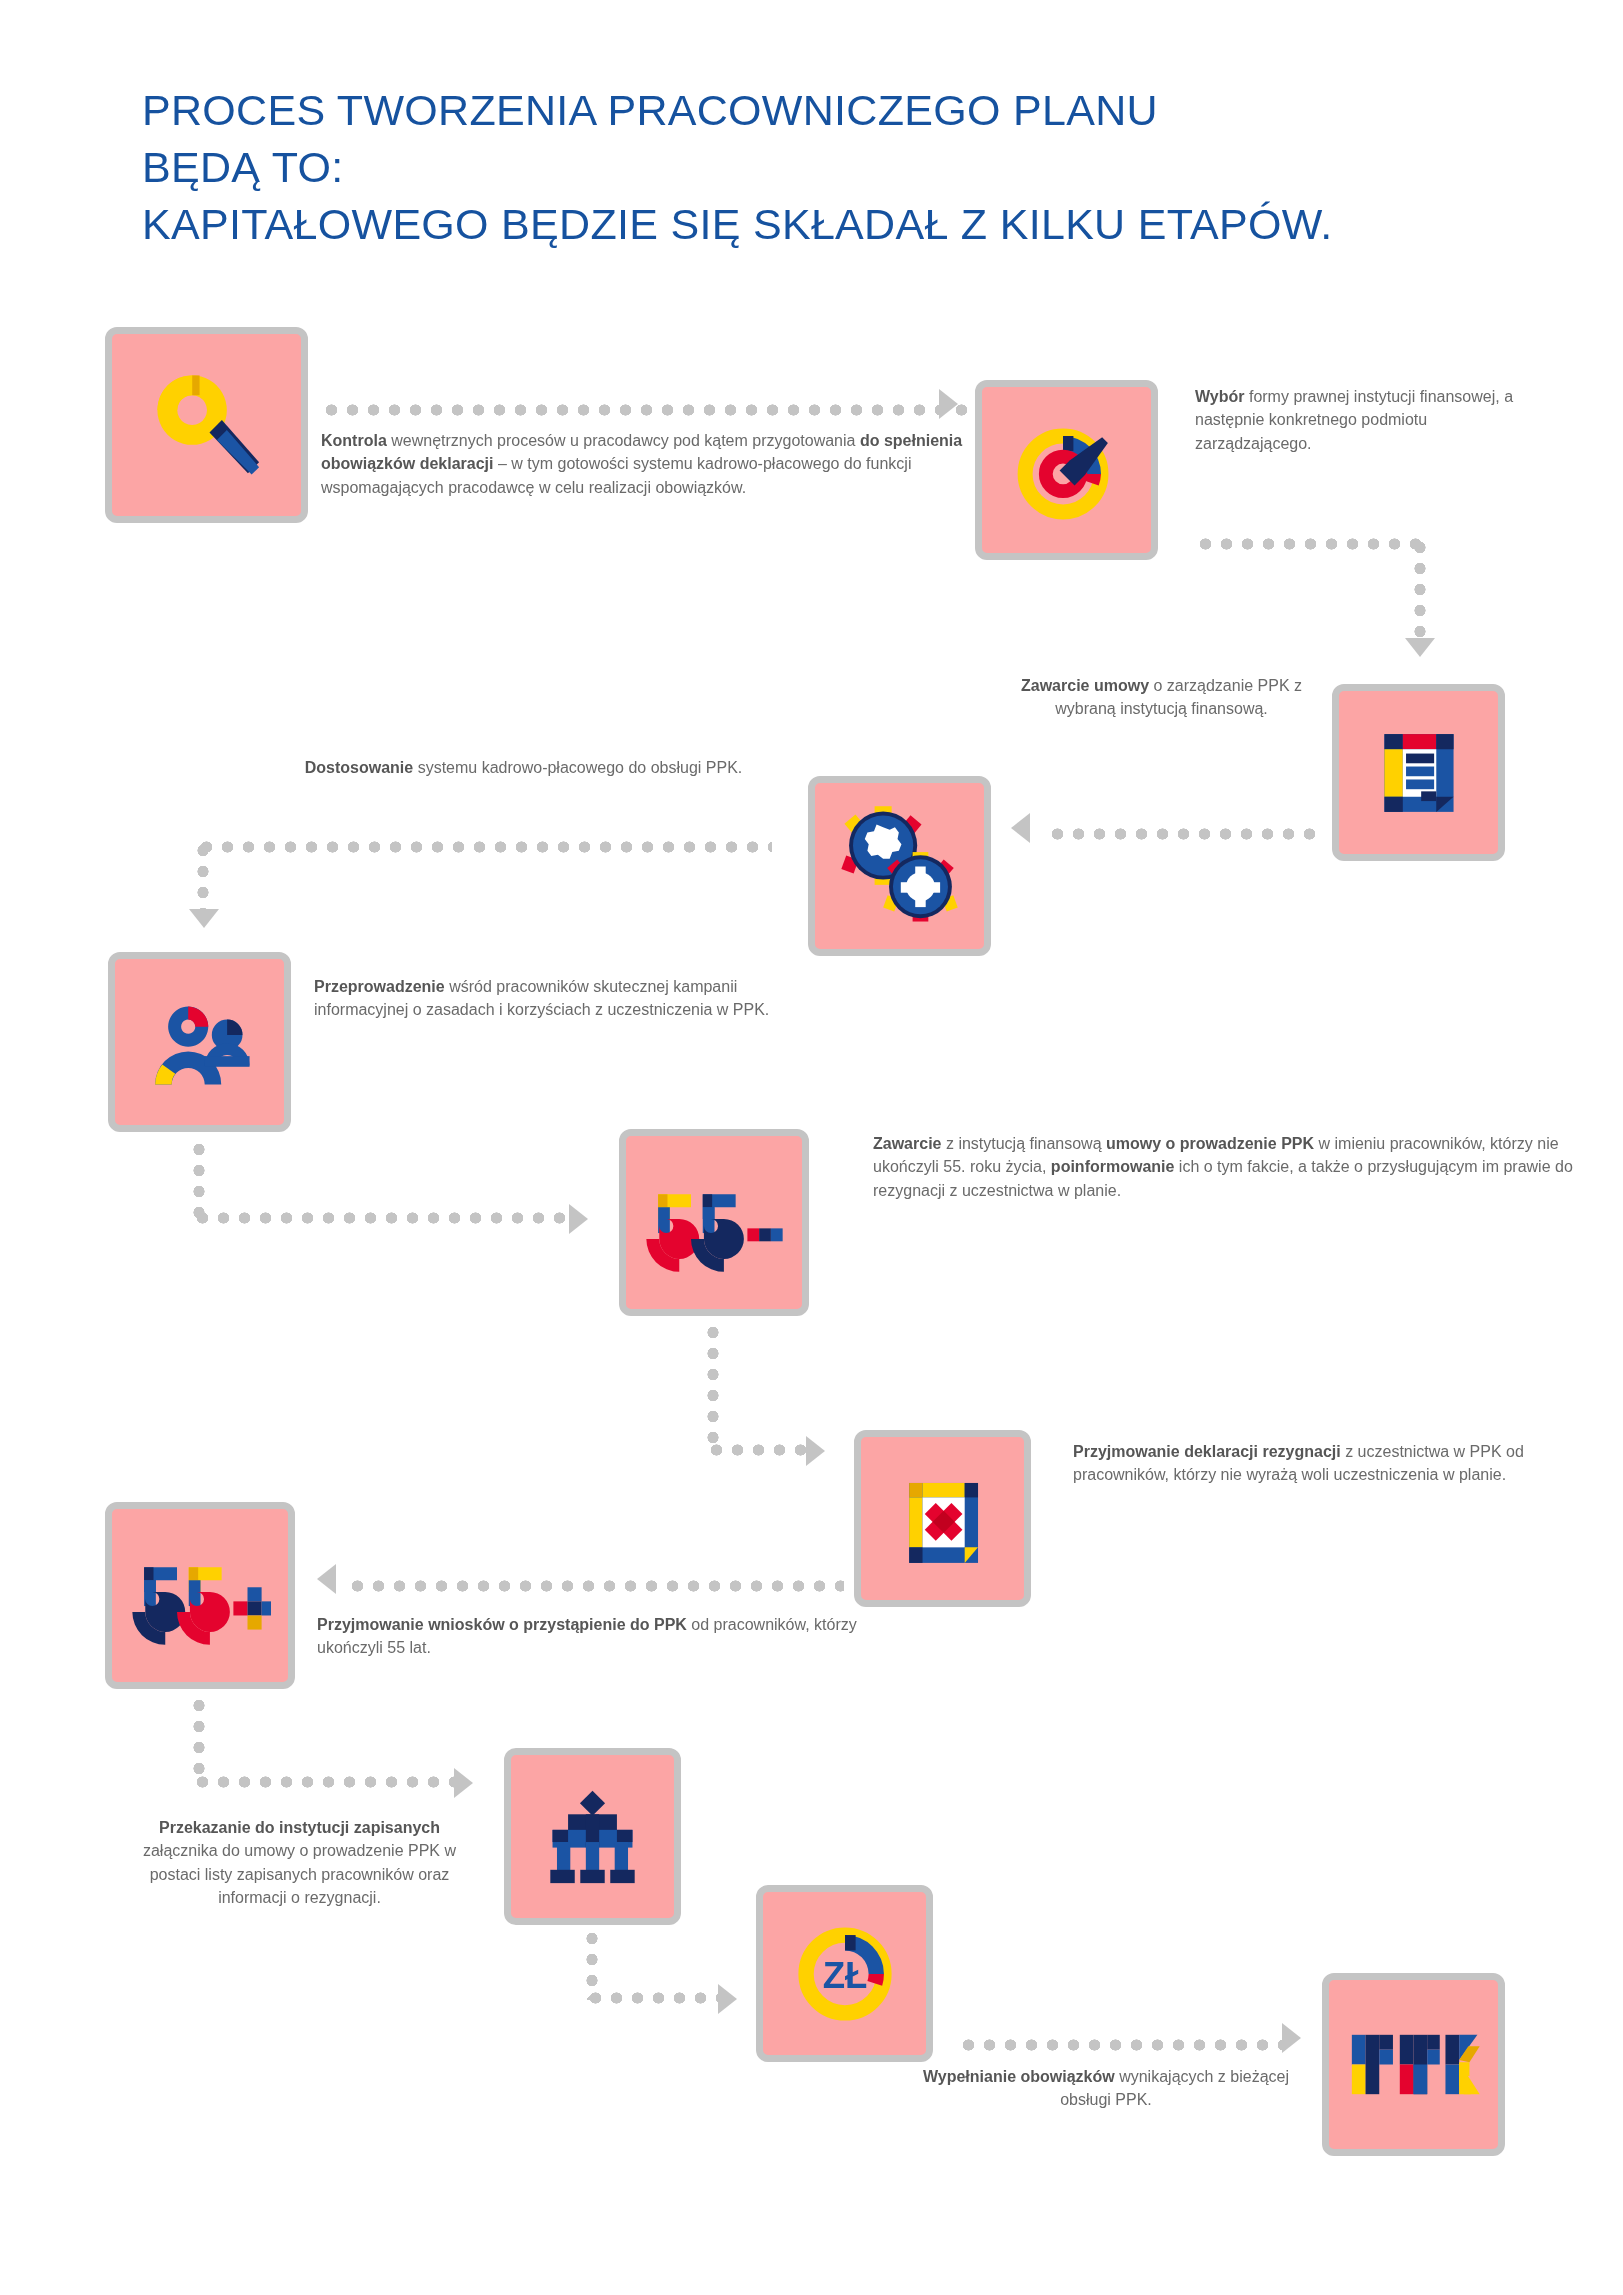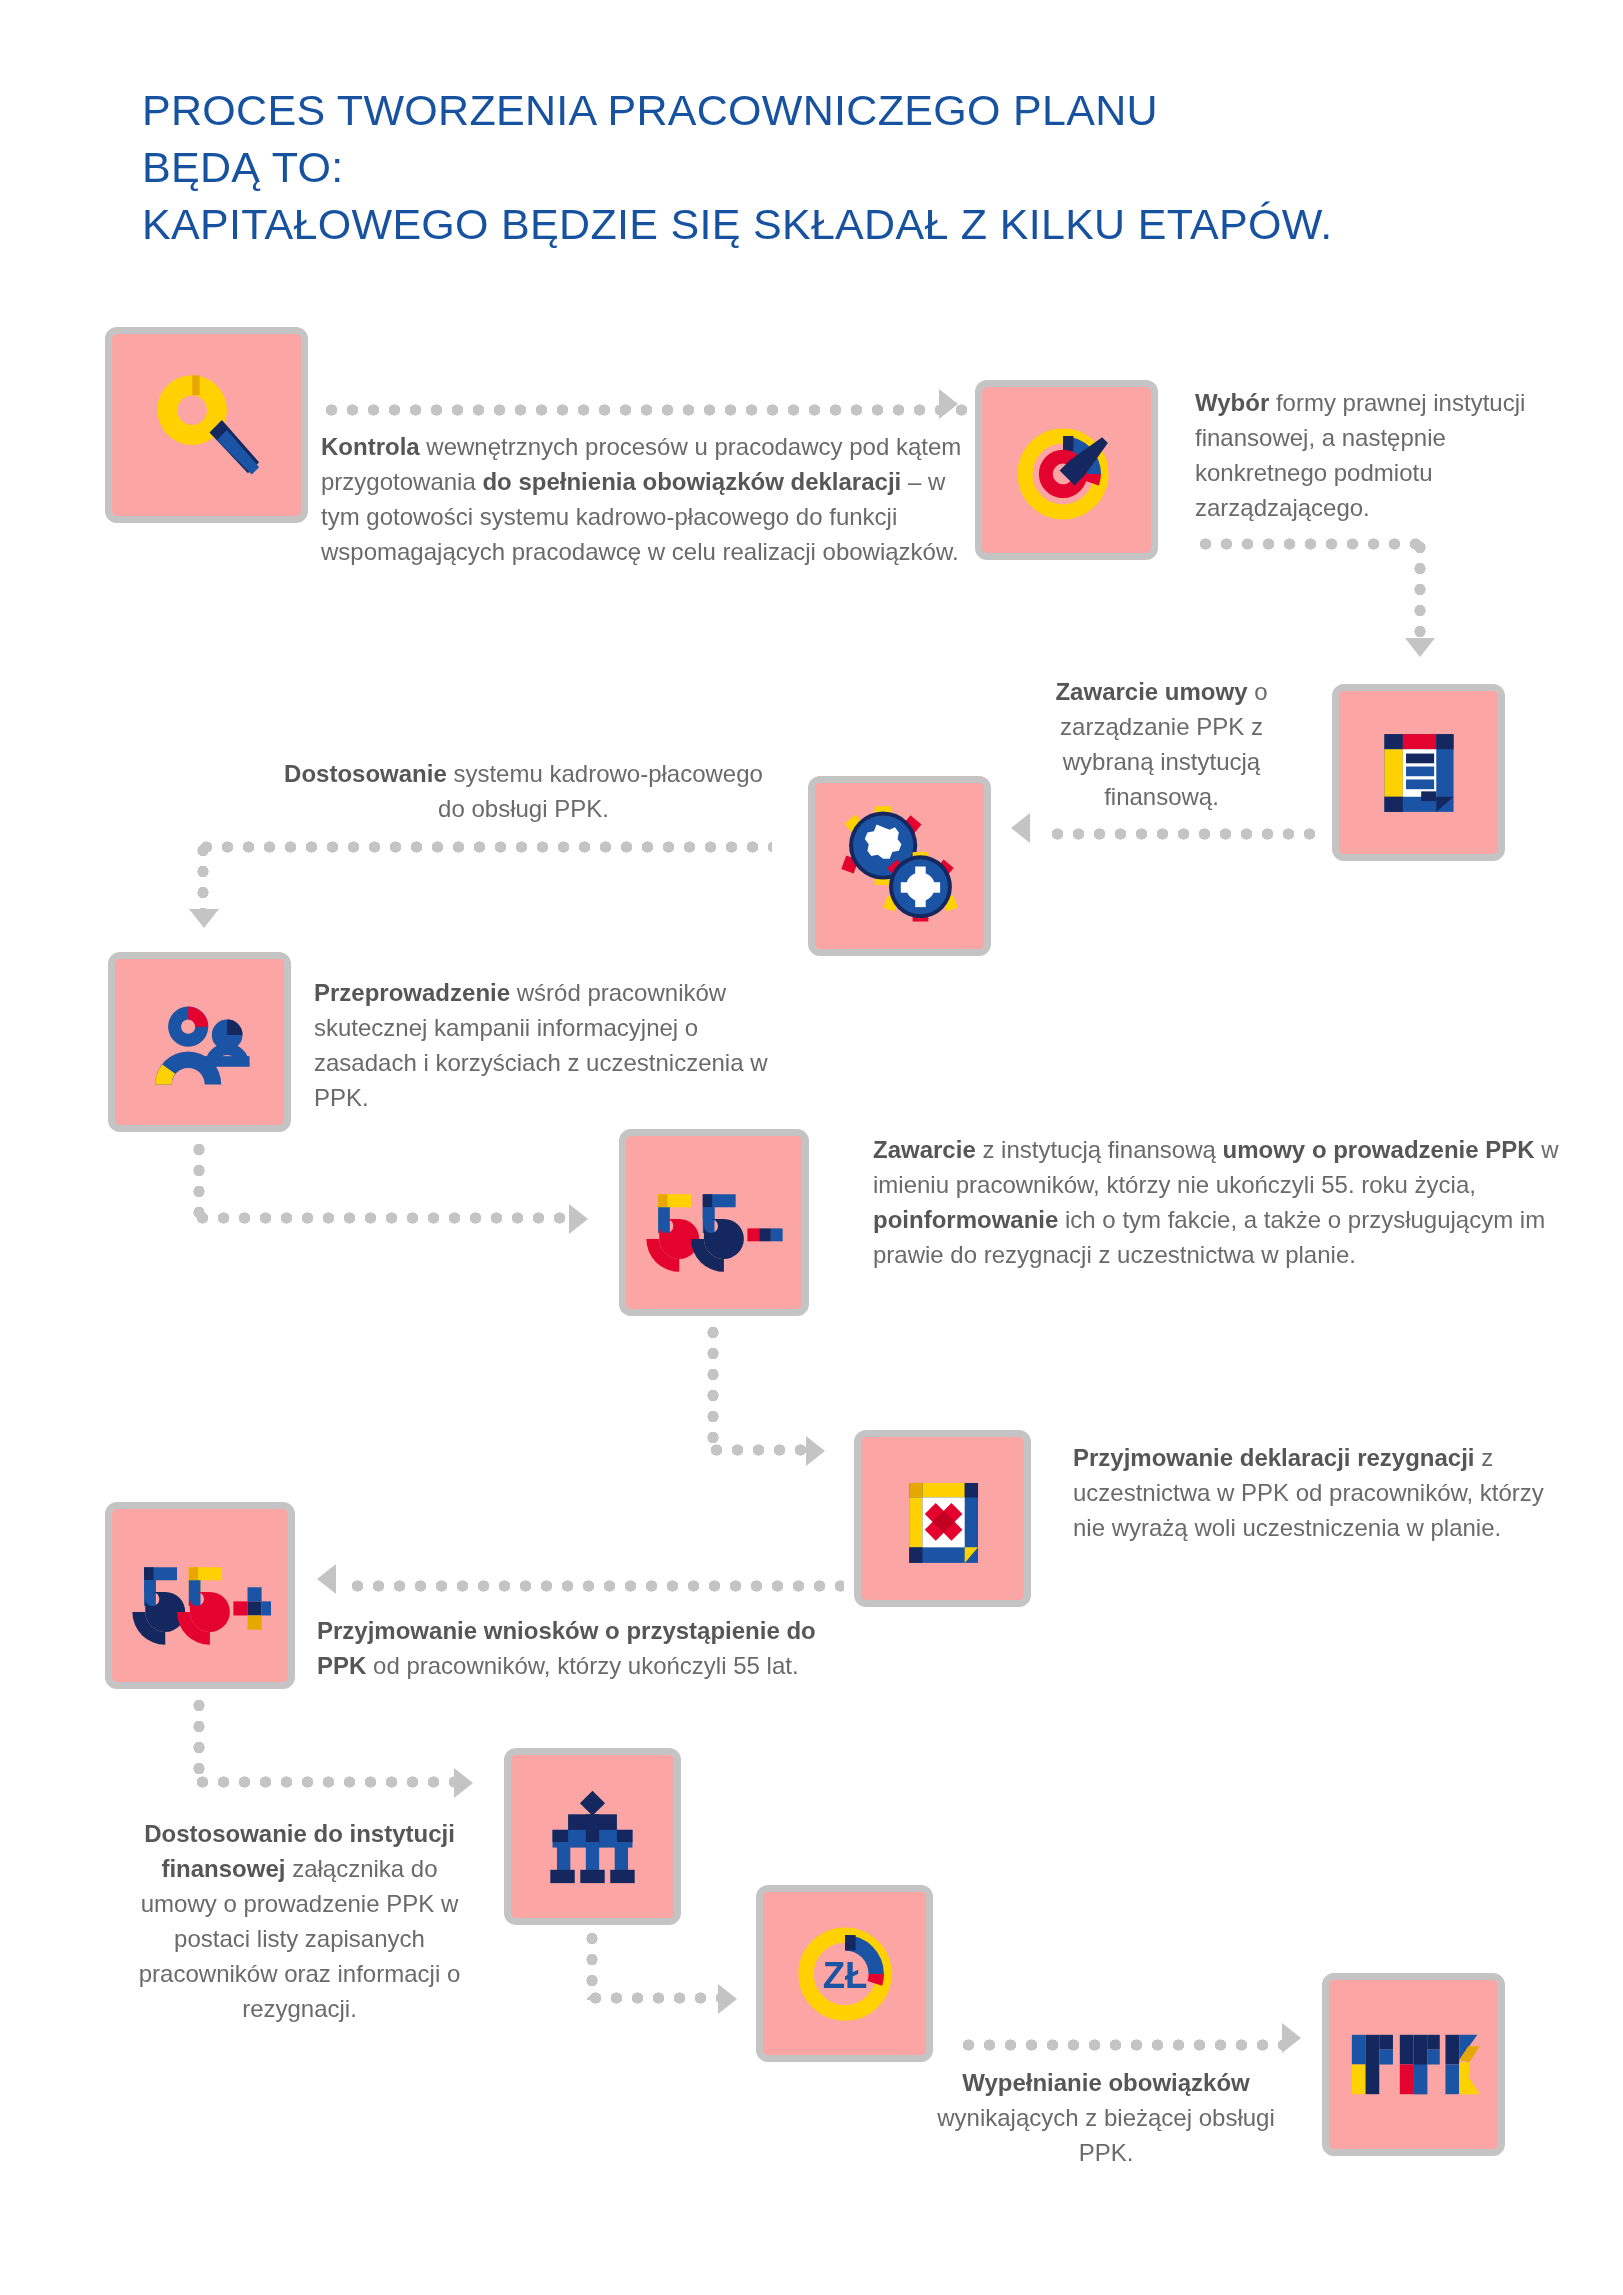--- a/index.html
+++ b/index.html
@@ -43,21 +43,21 @@
     inset: 0;
     display: flex;
     align-items: center;
     justify-content: center;
   }
 
   
   .txt {
     position: absolute;
     color: #6a6a6a;
-    font-size: 24px;
+    font-size: 16px;
     line-height: 1.46;
     font-weight: 300;
   }
   .txt b { color: #565656; font-weight: 700; }
   .txt.right { text-align: center; }
 
   
   .dots {
     position: absolute;
     background-image: radial-gradient(circle at 50% 50%, #c4c4c4 44%, rgba(0,0,0,0) 46%);
@@ -317,21 +317,21 @@
         <rect x="18" y="55" width="12" height="32" fill="#1b54a4"></rect>
         <rect x="44" y="55" width="12" height="32" fill="#1b54a4"></rect>
         <rect x="70" y="55" width="12" height="32" fill="#1b54a4"></rect>
         <rect x="12" y="80" width="22" height="12" fill="#14285f"></rect>
         <rect x="39" y="80" width="22" height="12" fill="#14285f"></rect>
         <rect x="66" y="80" width="22" height="12" fill="#14285f"></rect>
       </svg>
     </div>
   </div>
   <div class="txt right" style="left:121px; top:1816px; width:357px;">
-    <b>Dostosowanie do instytucji finansowej</b><span> załącznika do umowy o prowadzenie PPK w postaci listy zapisanych pracowników oraz informacji o rezygnacji.</span>
+    <b>Przekazanie do instytucji zapisanych</b><span> załącznika do umowy o prowadzenie PPK w postaci listy zapisanych pracowników oraz informacji o rezygnacji.</span>
   </div>
 
   <div class="dots v" style="left:585px; top:1928px; height:72px;"></div>
   <div class="dots h" style="left:585px; top:1991px; width:134px;"></div>
   <div class="arrow r" style="left:718px; top:1984px;"></div>
 
   <div class="tile" style="left:756px; top:1885px; width:177px; height:177px;">
     <div class="gfx">
       <svg width="118" height="118" viewBox="0 0 100 100">
         <circle cx="50" cy="50" r="33" fill="none" stroke="#ffd100" stroke-width="13"></circle>

